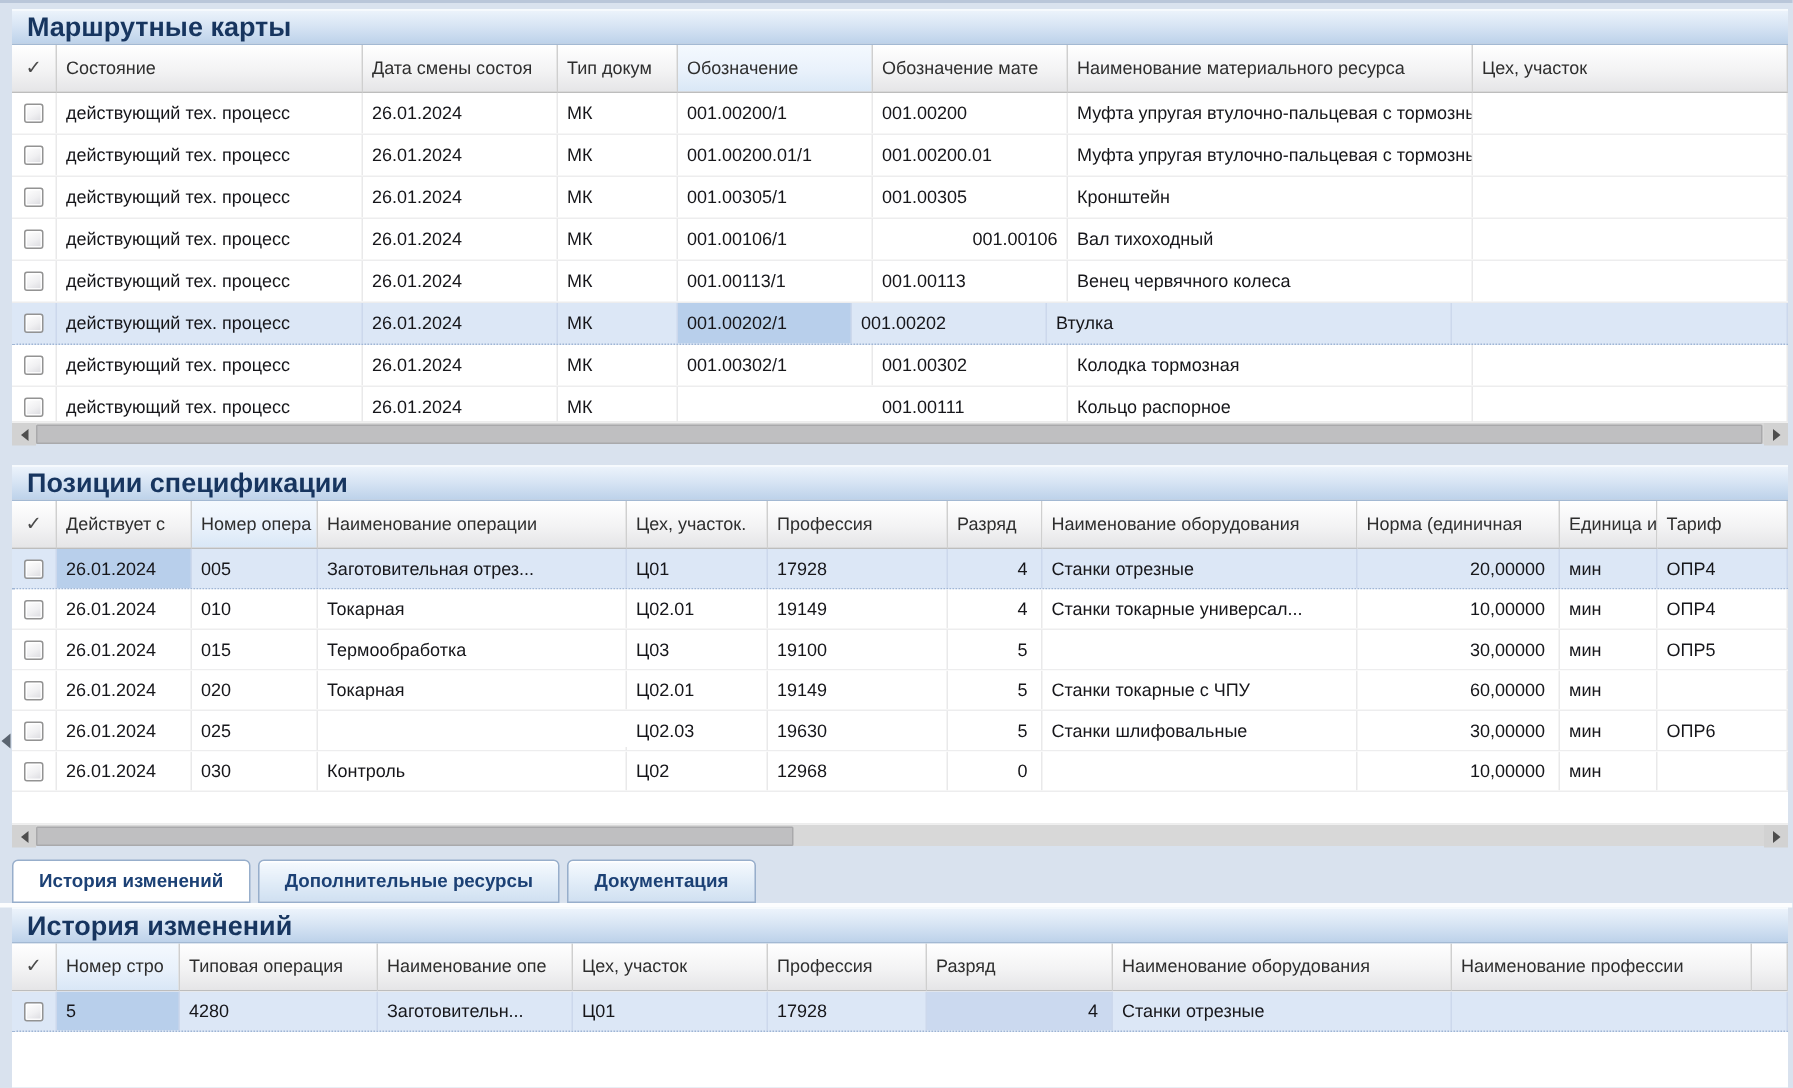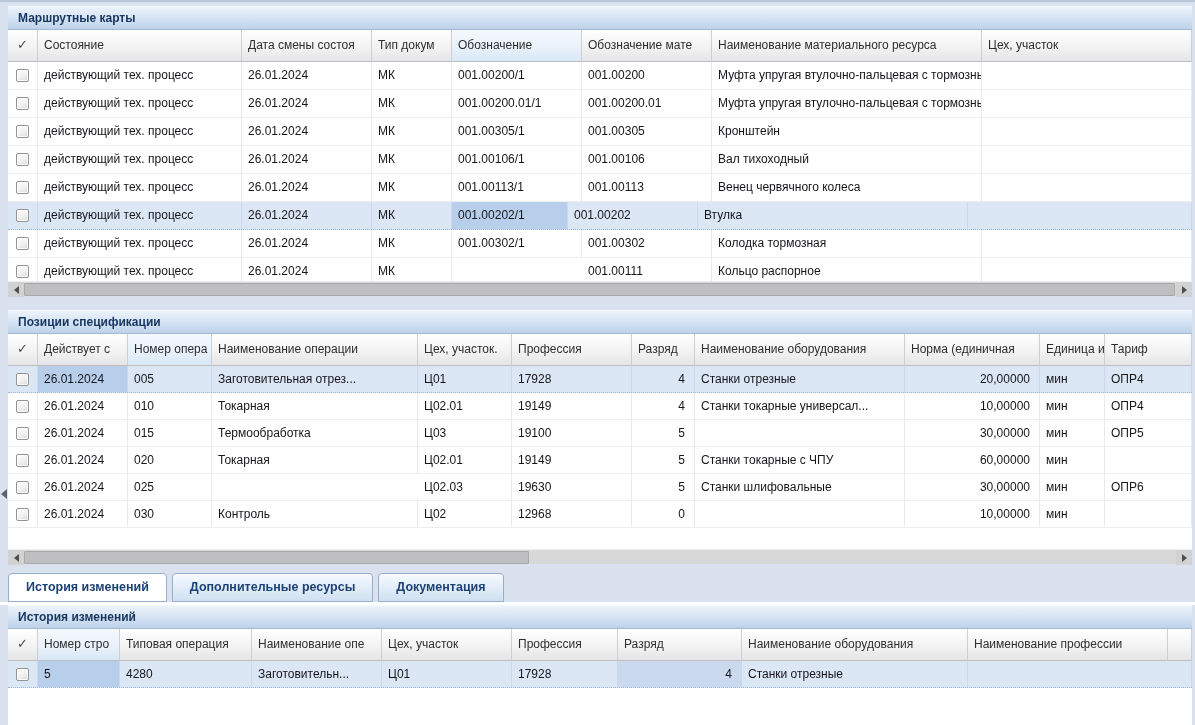--- a/index.html
+++ b/index.html
@@ -1,20 +1,20 @@
 <!DOCTYPE html>
 <html style="--selbg: #dce7f6; --focusbg: #b8cfeb;"><head>
 <meta charset="utf-8">
 <style>
   *{box-sizing:border-box;margin:0;padding:0}
   body{margin:0;background:#d9e2ee;font-family:"Liberation Sans",sans-serif}
   .app{position:relative;width:1195px;height:725px;background:#d9e2ee;
        border-top:2px solid #b9c6d9;padding:4px 3px 0 8px;overflow:hidden}
   .panel{background:#fff}
-  .panel-title{height:24px;line-height:22px;padding-left:10px;font-size:12px;font-weight:bold;
+  .panel-title{height:24px;line-height:22px;padding-left:10px;font-size:18px;font-weight:bold;
        color:#17355f;background:linear-gradient(#ecf3fb,#d8e5f4 45%,#bdd2ea);
        border-top:1px solid #f6fafd;border-bottom:1px solid #a3b9d3}
   .gh{display:flex;height:32px;overflow:hidden}
   .gh-cell{height:32px;line-height:30px;padding:0 6px;font-size:12px;color:#2e2e2e;
        background:linear-gradient(#ffffff,#f3f3f4 55%,#e5e5e7);
        border-right:1px solid #cfcfcf;border-bottom:1px solid #bdbdbd;
        white-space:nowrap;overflow:hidden;flex-shrink:0}
   .gh-cell.check{text-align:center;padding:0;color:#4a4a4a;font-size:13px}
   .gh-cell.sorted{background:linear-gradient(#f4f9fe,#e9f1fb 55%,#d9e7f6)}
   .flex{flex:1 1 auto;width:auto!important}
@@ -108,21 +108,21 @@
             <div class="gc flex" style="line-height: 27px;"></div>
           </div>
           <div class="gr" style="height: 28px;">
             <div class="gc check" style="width: 30px;">
               <div class="cb"></div>
             </div>
             <div class="gc" style="line-height: 27px; width: 204px;">действующий тех. процесс</div>
             <div class="gc" style="line-height: 27px; width: 130px;">26.01.2024</div>
             <div class="gc" style="line-height: 27px; width: 80px;">МК</div>
             <div class="gc" style="line-height: 27px; width: 130px;">001.00106/1</div>
-            <div class="gc" style="line-height: 27px; width: 130px;">001.00106</div>
+            <div class="gc" style="line-height: 27px; width: 130px; text-align: right;">001.00106</div>
             <div class="gc" style="line-height: 27px; width: 270px;">Вал тихоходный</div>
             <div class="gc flex" style="line-height: 27px;"></div>
           </div>
           <div class="gr" style="height: 28px;">
             <div class="gc check" style="width: 30px;">
               <div class="cb"></div>
             </div>
             <div class="gc" style="line-height: 27px; width: 204px;">действующий тех. процесс</div>
             <div class="gc" style="line-height: 27px; width: 130px;">26.01.2024</div>
             <div class="gc" style="line-height: 27px; width: 80px;">МК</div>

